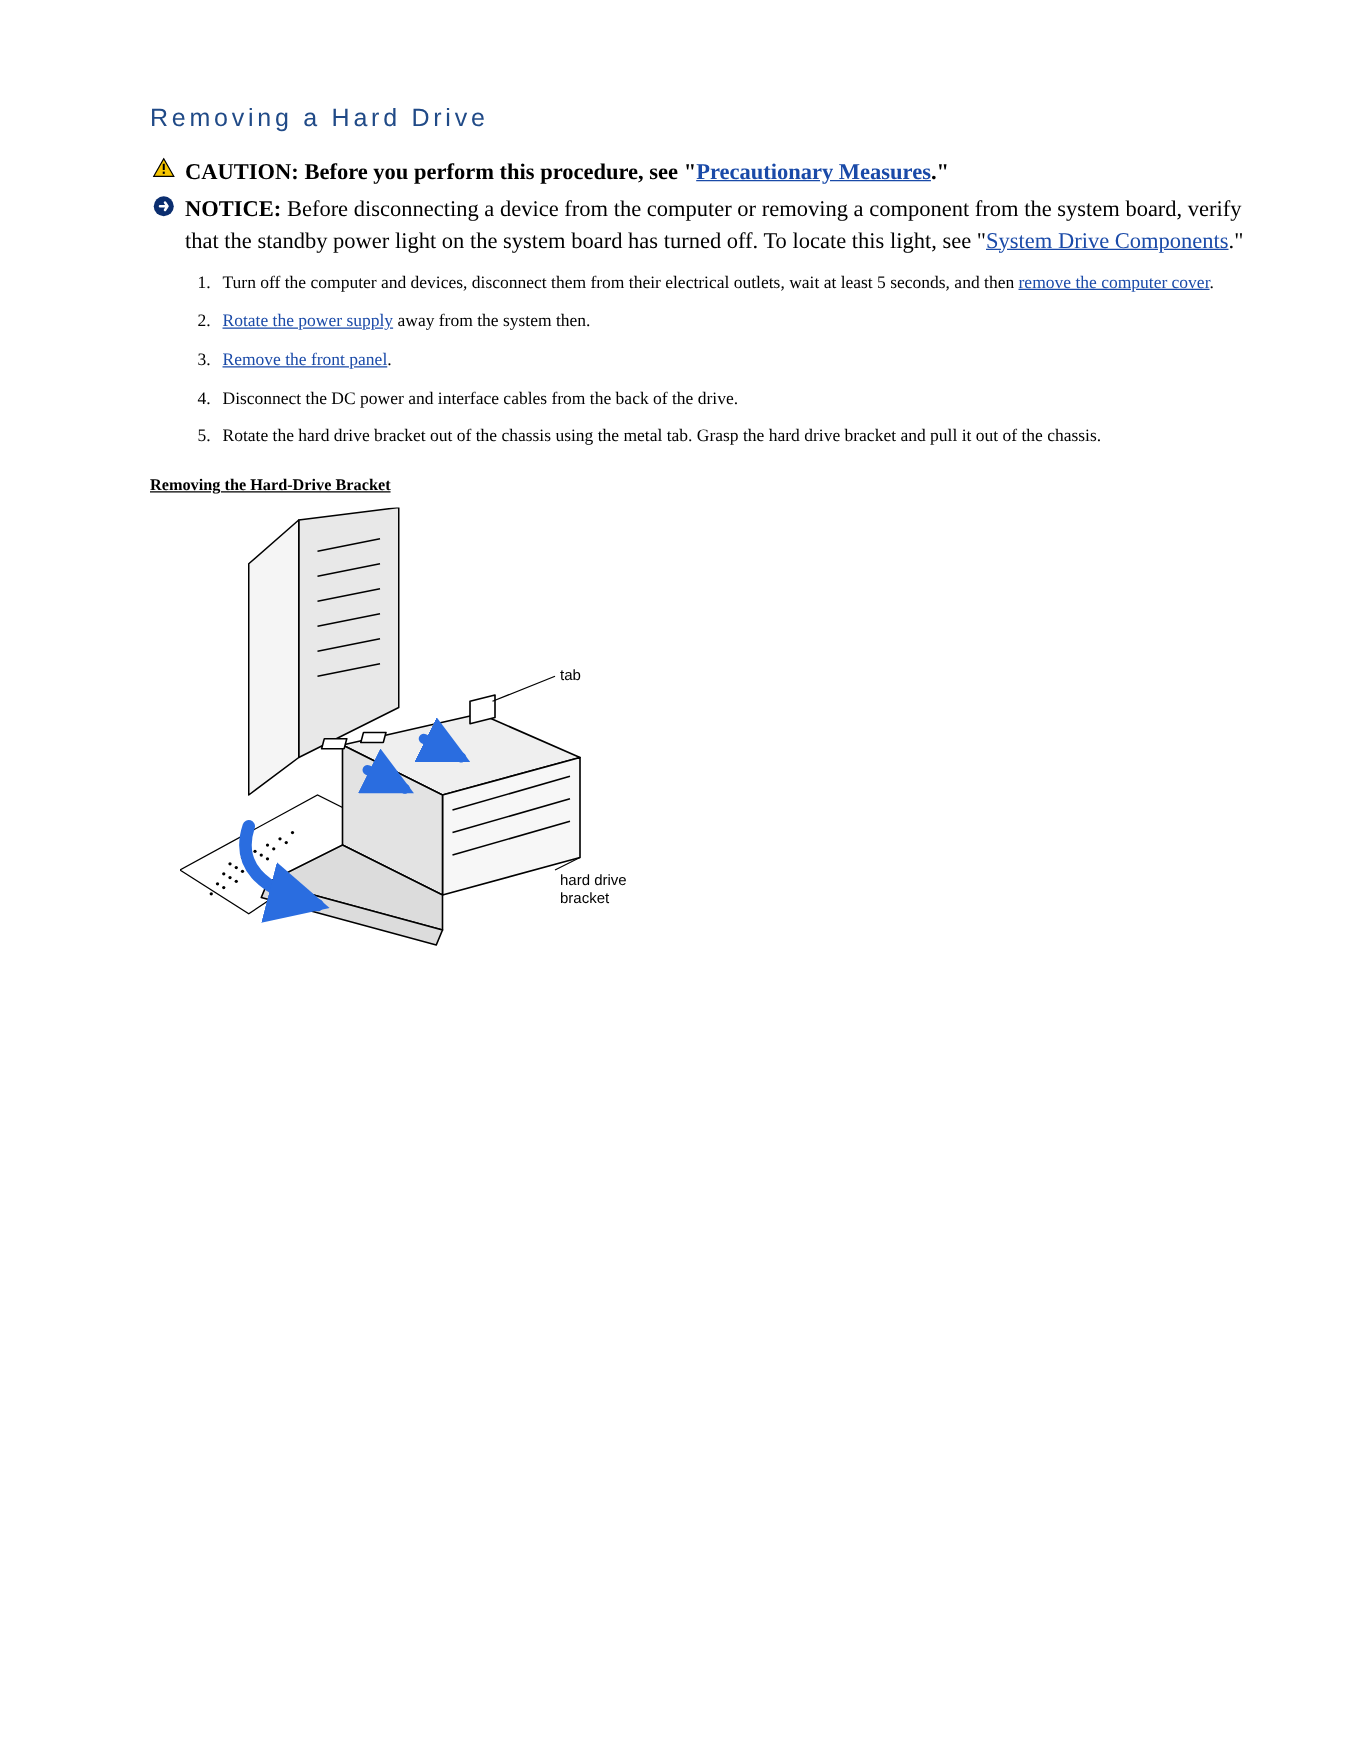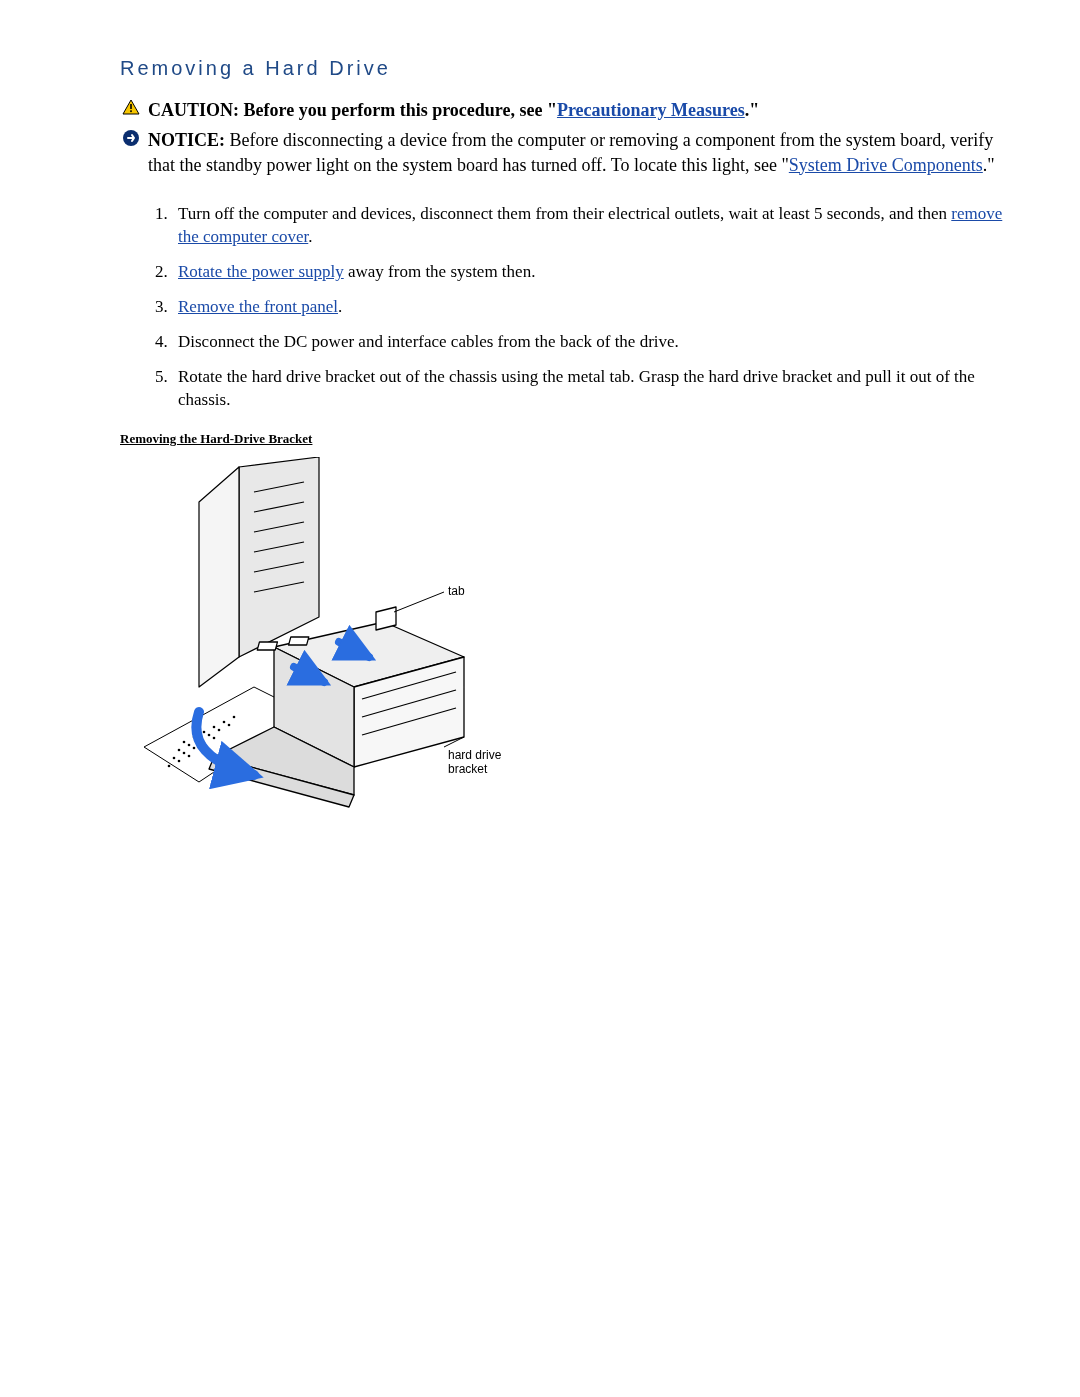--- a/index.html
+++ b/index.html
@@ -7,21 +7,21 @@
     padding: 0;
     background: #ffffff;
     font-family: "Times New Roman", Times, serif;
     color: #000000;
     width: 1080px;
   }
   .page {
     box-sizing: border-box;
     width: 1080px;
     min-height: 1397px;
-    padding: 57px 60px 60px 120px;
+    padding: 84px 60px 60px 120px;
     position: relative;
   }
   h2.section-title {
     font-family: Verdana, Arial, sans-serif;
     font-weight: 400;
     font-size: 20px;
     letter-spacing: 3px;
     color: #204a87;
     margin: 0 0 18px 0;
   }
@@ -39,23 +39,23 @@
     justify-content: center;
     align-items: flex-start;
     padding-top: 1px;
   }
   .alert-body {
     flex: 1 1 auto;
     padding-left: 6px;
   }
   .caution-strong { font-weight: bold; }
   ol.steps {
-    margin: 26px 0 10px 0;
+    margin: 14px 0 10px 0;
     padding-left: 52px;
-    font-size: 17px;
+    font-size: 14px;
     line-height: 1.35;
   }
   ol.steps > li {
     margin: 12px 0;
     padding-left: 6px;
   }
   a.doc-link {
     color: #1a4aa8;
     text-decoration: underline;
   }

